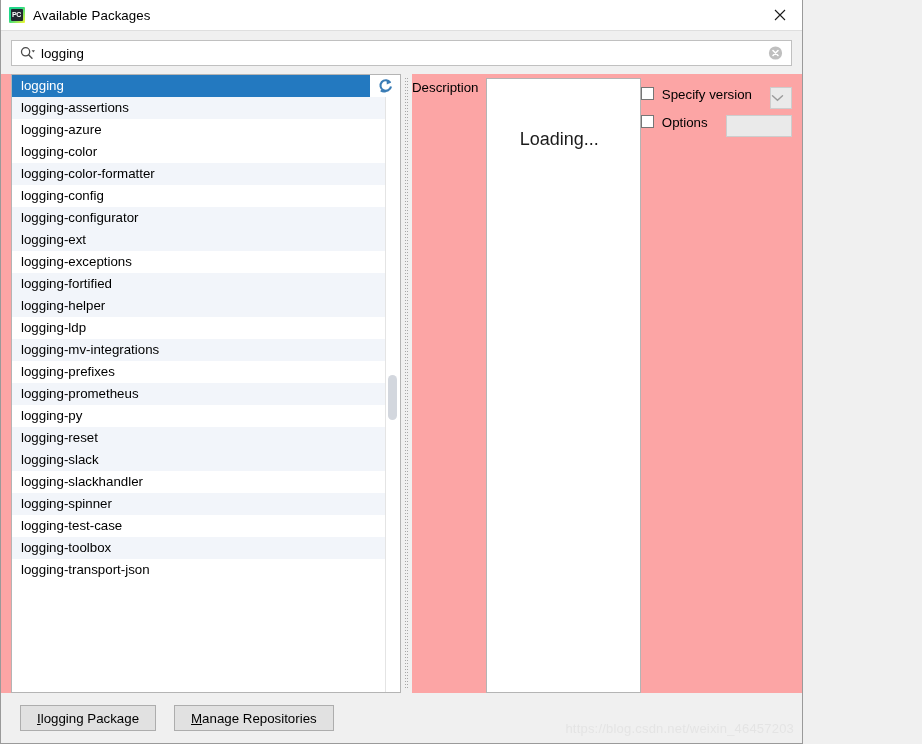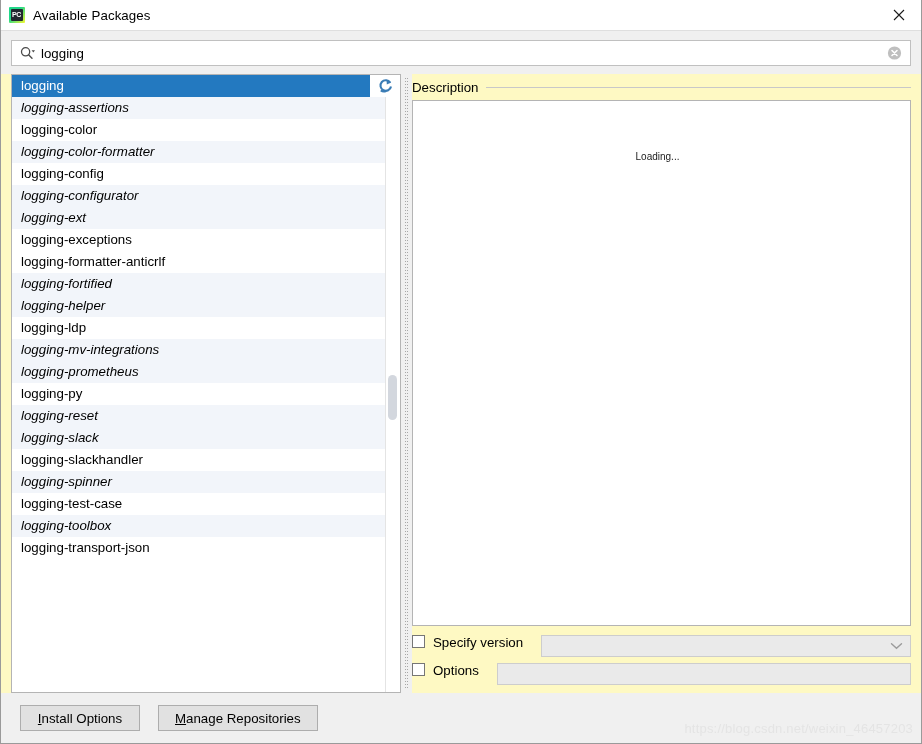--- a/index.html
+++ b/index.html
@@ -8,23 +8,23 @@
     margin: 0; padding: 0;
     width: 922px; height: 744px;
     overflow: hidden;
     background: #f0f0f0;
     font-family: "Liberation Sans", sans-serif;
     -webkit-font-smoothing: antialiased;
   }
 
   .window {
     position: relative;
-    width: 922px;
+    width: 803px;
     height: 744px;
-    background: #fef9c3;
+    background: #fca5a5;
     border: 1px solid #9a9a9a;
     border-top: none;
     display: flex;
     flex-direction: column;
   }
 
   
   .titlebar {
     height: 31px;
     min-height: 31px;
@@ -131,21 +131,21 @@
   }
   .pkgrow {
     height: 22px;
     line-height: 22px;
     padding-left: 9px;
     font-size: 13.3px;
     color: #000000;
     white-space: nowrap;
     overflow: hidden;
   }
-  .pkgrow.alt { background: #f2f5fa; font-style: italic; }
+  .pkgrow.alt { background: #f2f5fa; }
   .pkgrow.sel { background: #2379c0; color: #ffffff; }
 
   
   .list-scroll {
     width: 15px;
     min-width: 15px;
     background: #ffffff;
     border-left: 1px solid #e4e4e4;
     position: relative;
   }
@@ -199,21 +199,21 @@
       to bottom,
       #9b9b9b 0px, #9b9b9b 1px,
       rgba(0,0,0,0) 1px, rgba(0,0,0,0) 3px
     );
   }
 
   
   .rightpane {
     flex: 1;
     display: flex;
-    flex-direction: column;
+    flex-direction: row;
     min-width: 0;
     padding-top: 4px;
   }
   .desc-header {
     display: flex;
     align-items: center;
     height: 18px;
     font-size: 13.3px;
     color: #000;
     margin-bottom: 4px;
@@ -225,21 +225,21 @@
     background: #ffffff;
     border: 1px solid #b4b4b4;
     position: relative;
     min-height: 0;
   }
   .loading {
     position: absolute;
     left: 0; right: 8px;
     top: 50px;
     text-align: center;
-    font-size: 10px;
+    font-size: 18px;
     color: #1b1b1b;
   }
 
   .opts {
     padding-top: 9px;
     padding-bottom: 2px;
   }
   .optrow {
     display: flex;
     height: 28px;
@@ -350,31 +350,32 @@
     </div>
   </div>
 
   <div class="body">
 
     <div class="leftpane">
       <div class="listwrap">
         <div class="pkglist" id="pkglist">
             <div class="pkgrow sel"><span>logging</span></div>
             <div class="pkgrow alt"><span>logging-assertions</span></div>
+            <div class="pkgrow"><span>logging-azure</span></div>
             <div class="pkgrow"><span>logging-color</span></div>
             <div class="pkgrow alt"><span>logging-color-formatter</span></div>
             <div class="pkgrow"><span>logging-config</span></div>
             <div class="pkgrow alt"><span>logging-configurator</span></div>
             <div class="pkgrow alt"><span>logging-ext</span></div>
             <div class="pkgrow"><span>logging-exceptions</span></div>
-            <div class="pkgrow"><span>logging-formatter-anticrlf</span></div>
             <div class="pkgrow alt"><span>logging-fortified</span></div>
             <div class="pkgrow alt"><span>logging-helper</span></div>
             <div class="pkgrow"><span>logging-ldp</span></div>
             <div class="pkgrow alt"><span>logging-mv-integrations</span></div>
+            <div class="pkgrow"><span>logging-prefixes</span></div>
             <div class="pkgrow alt"><span>logging-prometheus</span></div>
             <div class="pkgrow"><span>logging-py</span></div>
             <div class="pkgrow alt"><span>logging-reset</span></div>
             <div class="pkgrow alt"><span>logging-slack</span></div>
             <div class="pkgrow"><span>logging-slackhandler</span></div>
             <div class="pkgrow alt"><span>logging-spinner</span></div>
             <div class="pkgrow"><span>logging-test-case</span></div>
             <div class="pkgrow alt"><span>logging-toolbox</span></div>
             <div class="pkgrow"><span>logging-transport-json</span></div>
             <div class="pkgrow"></div>
@@ -420,21 +421,21 @@
           <span class="optlabel">Options</span>
           <span class="options-field" placeholder=""></span>
         </div>
       </div>
     </div>
   </div>
 
   <div class="footer">
     <div class="btn">
       <span class="mn">I</span>
-        <span id="install-rest">nstall Options</span>
+        <span id="install-rest">logging Package</span>
     </div>
     <div class="btn">
       <span class="mn">M</span>
         <span id="manage-rest">anage Repositories</span>
     </div>
     <div class="watermark">https://blog.csdn.net/weixin_46457203</div>
   </div>
 
 </div>
 

